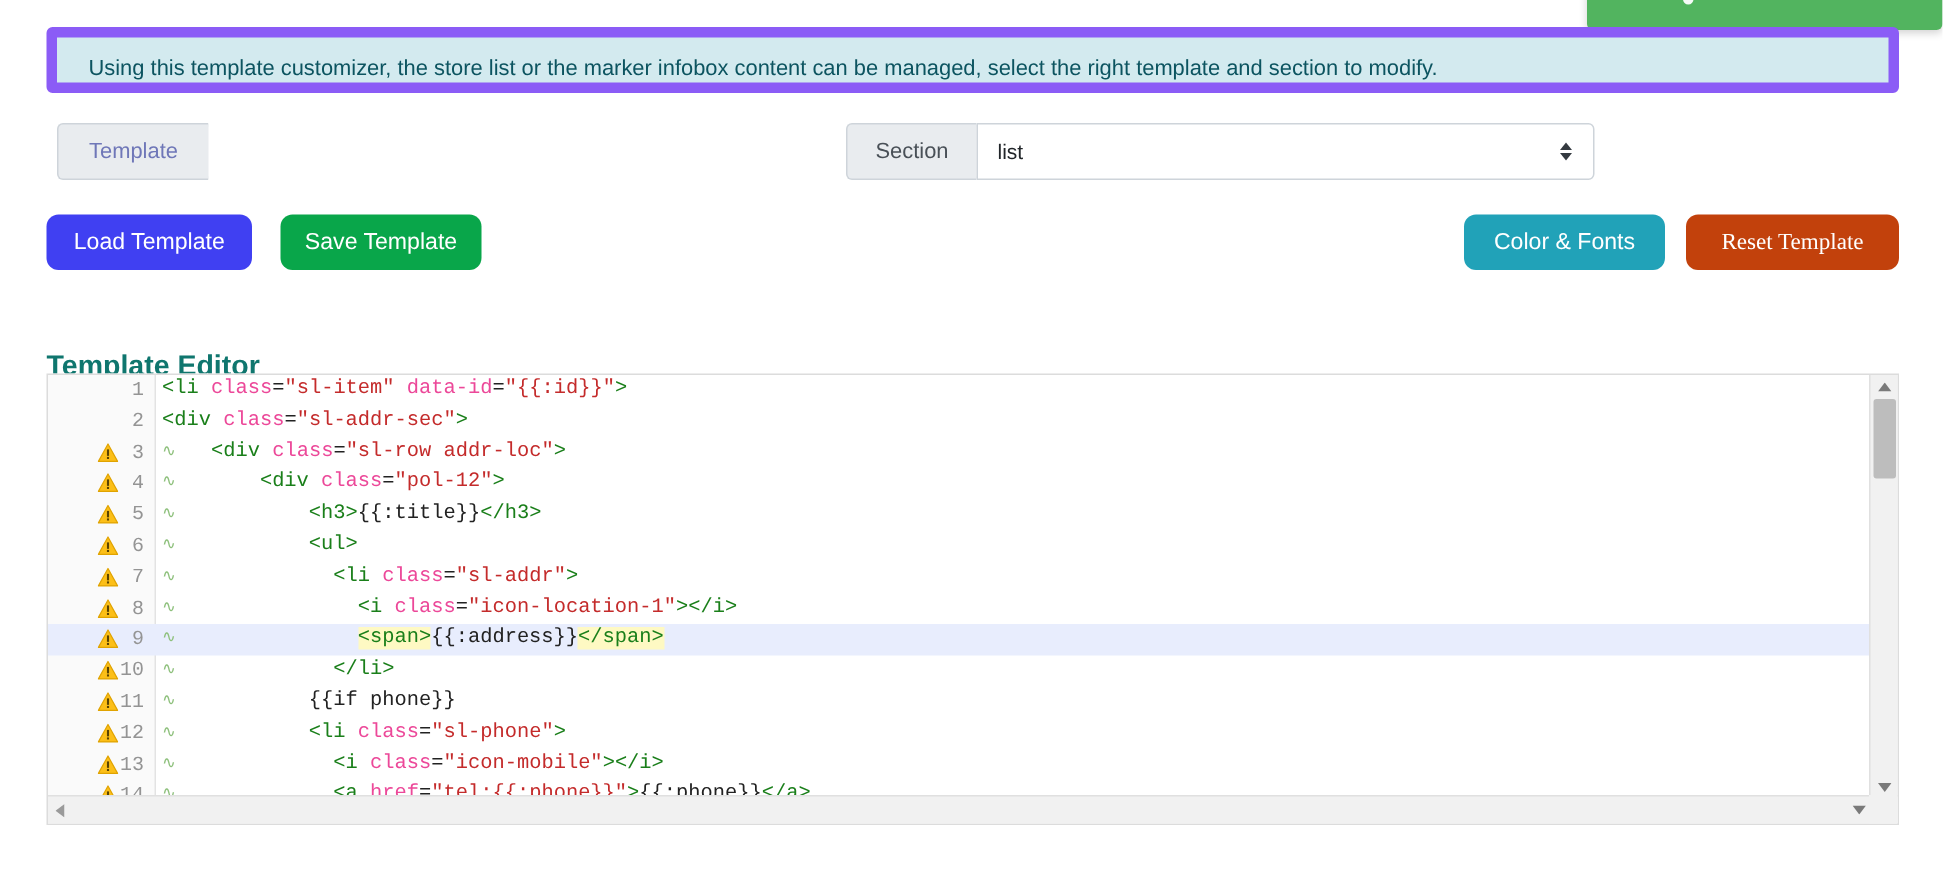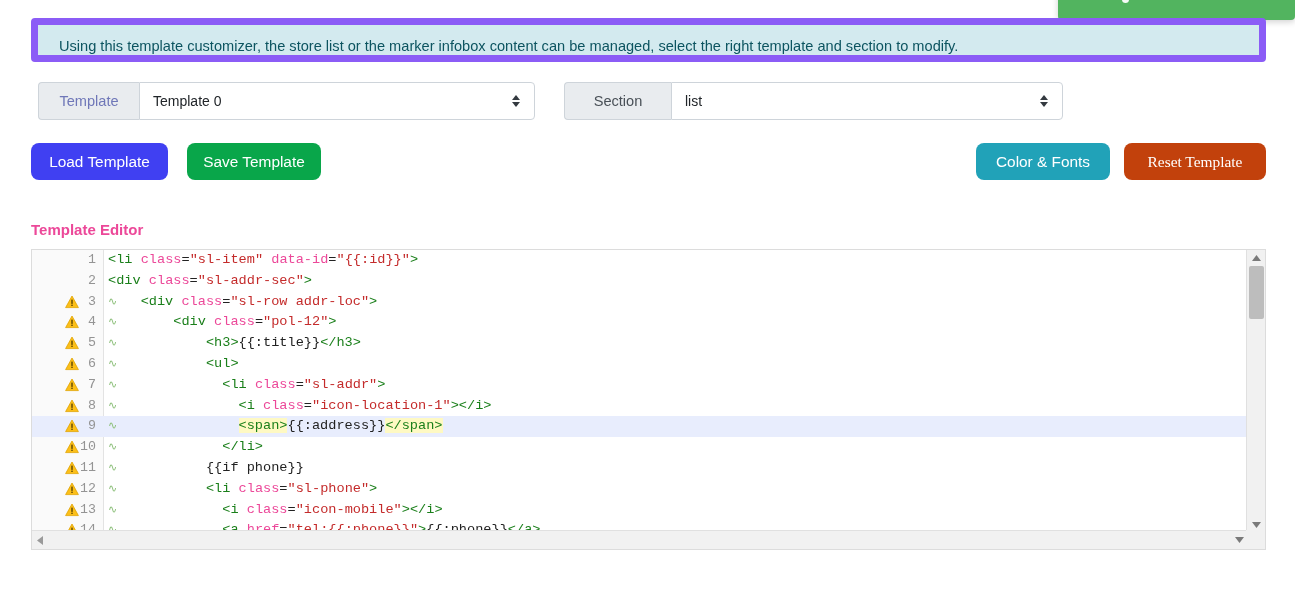--- a/index.html
+++ b/index.html
@@ -56,21 +56,21 @@
   .ig-label {
     display:flex; align-items:center; justify-content:center;
     background:#e9ecef;
     border:1px solid #ced4da;
     border-right:none;
     border-radius:4px 0 0 4px;
     font-size:14.6px;
     padding:0 14px;
   }
   .ig-label.t { width:101px; color:#6f77b8; }
-  .ig-label.s { width:107px; color:#495057; }
+  .ig-label.s { width:87px; color:#495057; }
 
   .ig-select {
     position:relative;
     flex:1;
     background:#fff;
     border:1px solid #ced4da;
     border-radius:0 4px 4px 0;
     display:flex; align-items:center;
     font-size:14px;
     color:#212529;
@@ -98,22 +98,22 @@
     text-align:center;
     white-space:nowrap;
   }
   .btn-load  { left:31px;  top:143px; width:137px; background:#4040f2; }
   .btn-save  { left:187px; top:143px; width:134px; background:#09a64a; }
   .btn-color { left:976px; top:143px; width:134px; background:#21a2b8; }
   .btn-reset { left:1124px;top:143px; width:142px; background:#c2410c;font-family:Liberation Serif, serif; }
 
   
   .editor-title {
-    position:absolute; left:31px; top:221px;
-    font-size:15px; font-weight:bold; color:#ec4899;
+    position:absolute; left:31px; top:234px;
+    font-size:19px; font-weight:bold; color:#0f766e;
   }
 
   .editor-wrap {
     position:absolute;
     left:31px; top:249px;
     width:1235px; height:301px;
     background:#ffffff;
     border:1px solid #dcdcdc;
     overflow:hidden;
   }
@@ -228,29 +228,20 @@
   <div class="toast">
     <span class="dot"></span>
   </div>
 
   <div class="alert">Using this template customizer, the store list or the marker infobox content can be managed, select the right template and section to modify.</div>
 
   <div class="selrow">
 
     <div class="input-group ig-template">
       <div class="ig-label t">Template</div>
-      <div class="ig-select">
-        <span>Template 0</span>
-        <span class="caret">
-          <svg width="10" height="16" viewBox="0 0 10 16">
-            <polygon points="5,2 9,7 1,7" fill="#343a40"></polygon>
-            <polygon points="5,14 9,9 1,9" fill="#343a40"></polygon>
-          </svg>
-        </span>
-      </div>
     </div>
 
     <div class="input-group ig-section">
       <div class="ig-label s">Section</div>
       <div class="ig-select">
         <span>list</span>
         <span class="caret">
           <svg width="10" height="16" viewBox="0 0 10 16">
             <polygon points="5,2 9,7 1,7" fill="#343a40"></polygon>
             <polygon points="5,14 9,9 1,9" fill="#343a40"></polygon>

